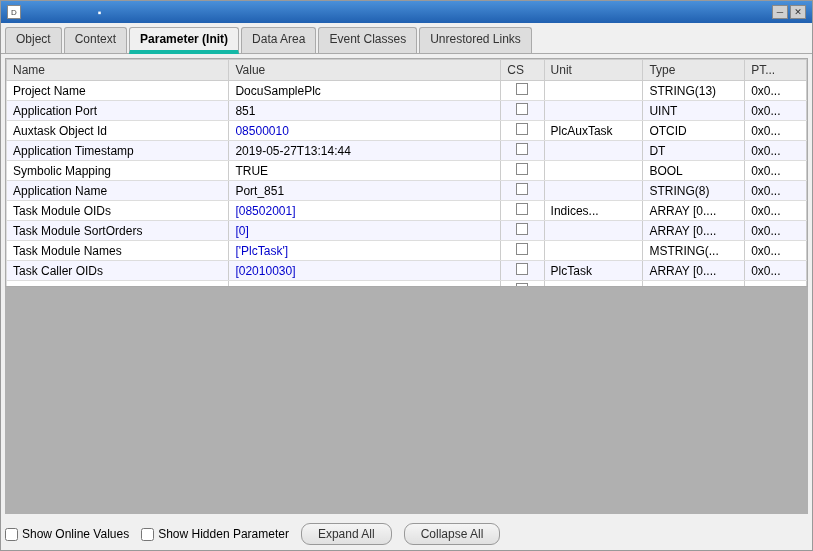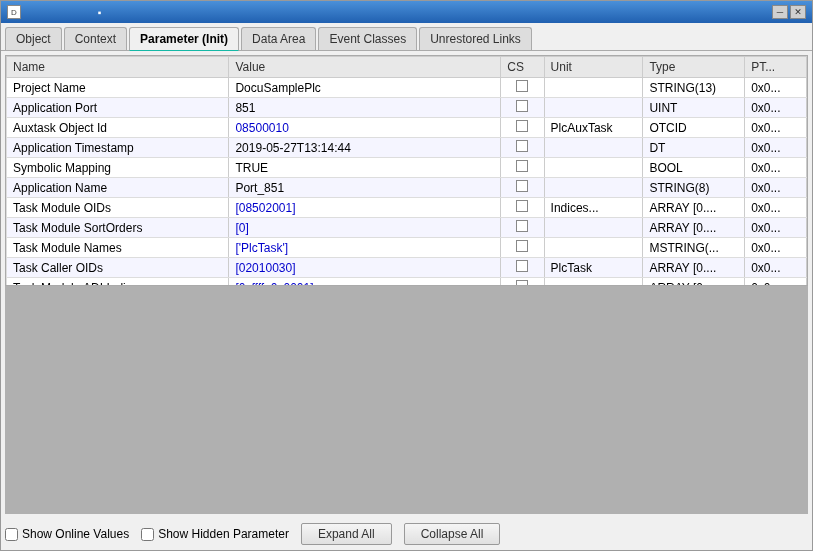--- a/index.html
+++ b/index.html
@@ -69,21 +69,21 @@
       border: 1px solid #aaa;
       border-bottom: none;
       background: #ddd;
       cursor: pointer;
       font-size: 12px;
       color: #333;
       border-radius: 3px 3px 0 0;
     }
     .tab.active {
       background: #f0f0f0;
-      border-bottom: 1px solid #14b8a6;
+      border-bottom: 4px solid #14b8a6;
       margin-bottom: -1px;
       font-weight: bold;
       color: #000;
       z-index: 1;
     }
     .content {
       flex: 1;
       display: flex;
       flex-direction: column;
       padding: 4px;
@@ -176,21 +176,21 @@
     }
     .check-label input[type=checkbox] {
       width: 13px;
       height: 13px;
       margin: 0;
     }
     .btn {
       padding: 3px 16px;
       background: linear-gradient(to bottom, #f5f5f5, #e0e0e0);
       border: 1px solid #999;
-      border-radius: 2px;
+      border-radius: 9px;
       font-size: 12px;
       cursor: pointer;
       color: #333;
     }
     .doc-icon {
       width: 14px;
       height: 14px;
       background: #fff;
       border: 1px solid #888;
       display: inline-flex;

